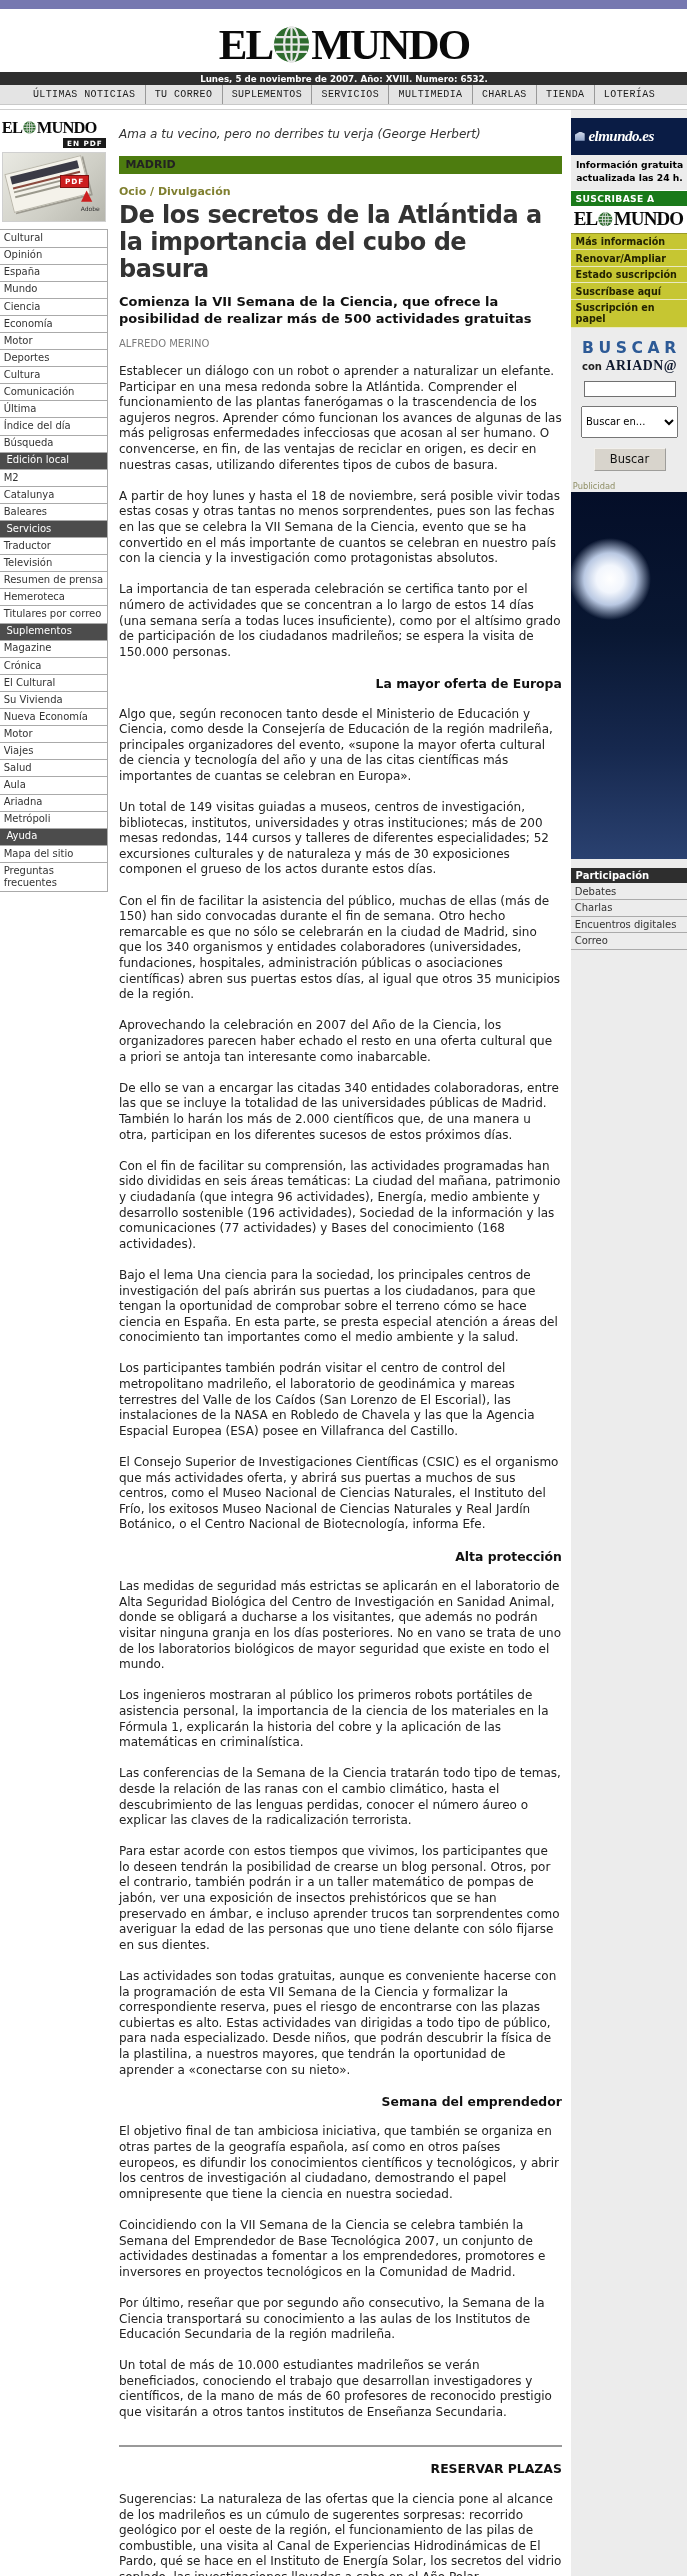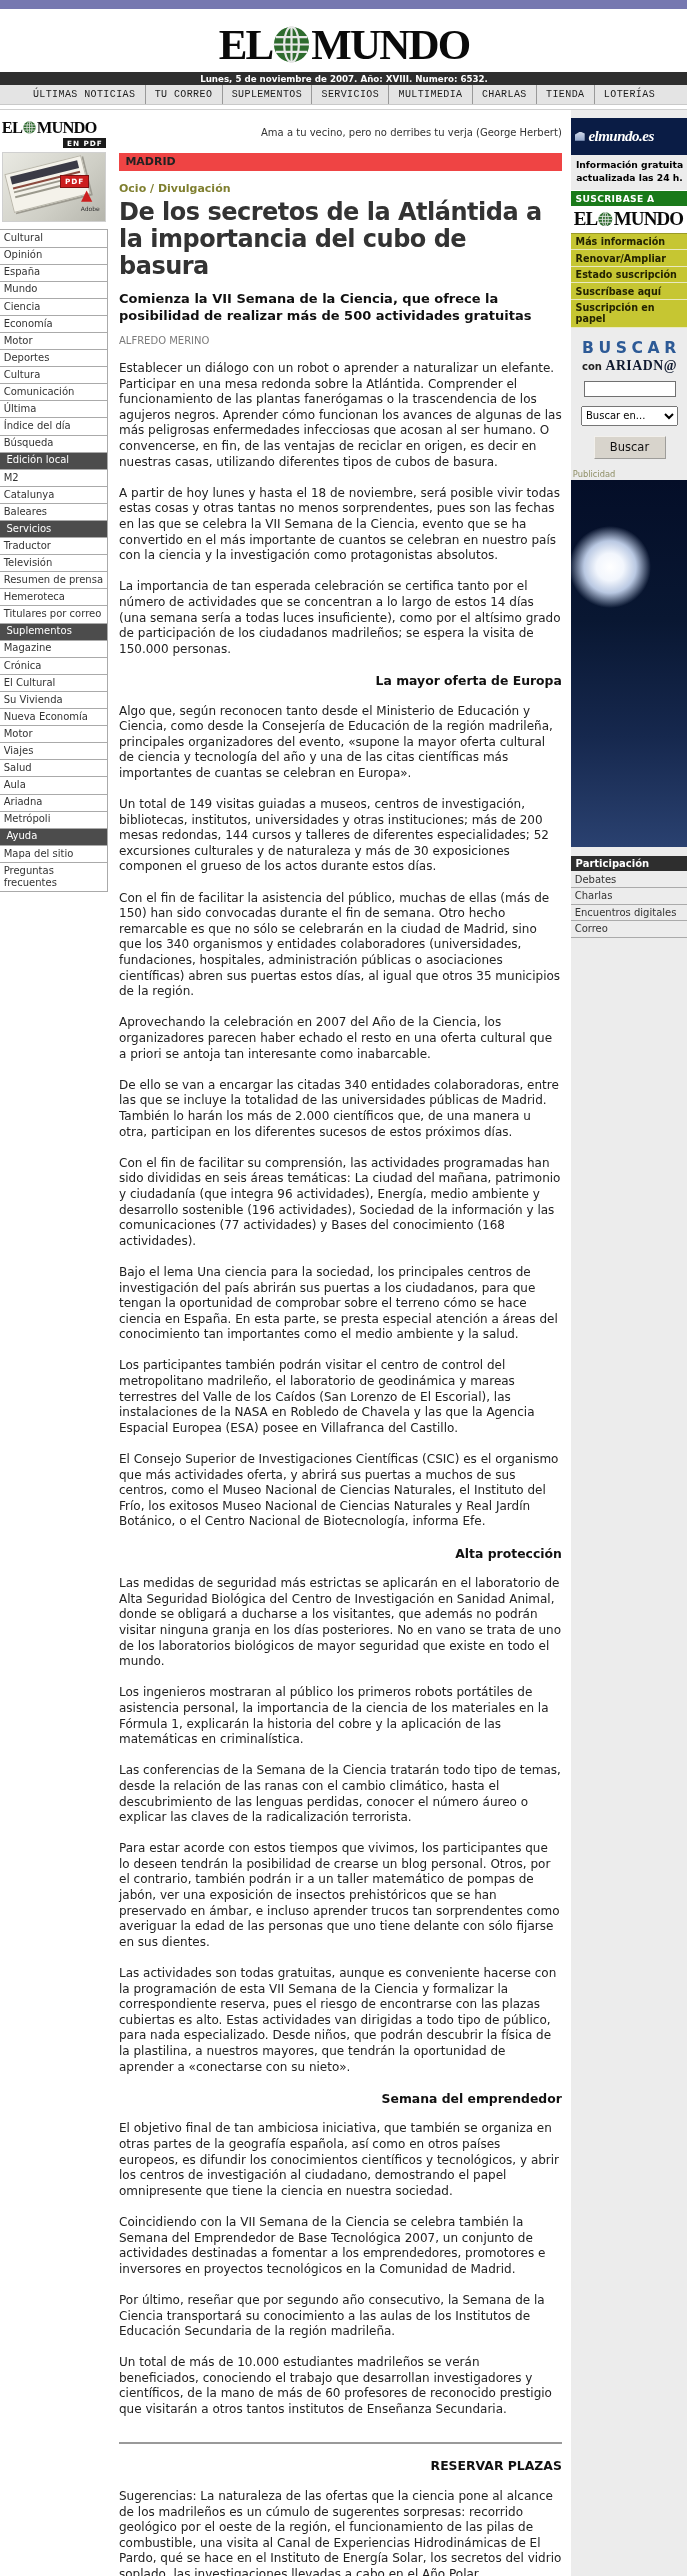--- a/index.html
+++ b/index.html
@@ -36,22 +36,22 @@
   .np-line { height: 1.8px; margin: 2.8px 3.7px; background: #8b4a3e; }
   .np-line.gray { background: #9a988c; }
   .pdf-badge { position: absolute; right: 16.5px; top: 22px; background: #cc1f1f; color: #fff; font-size: 7.3px; font-weight: bold; padding: 0.9px 3.7px; border: 0.9px solid #7e1010; letter-spacing: 0.9px; }
   .adobe-glyph { position: absolute; right: 13px; top: 35px; color: #cc1f1f; font-size: 14.7px; line-height: 1; font-weight: bold; }
   .adobe-label { position: absolute; right: 5.5px; top: 52px; font-size: 6px; color: #333; }
   .side-menu { border-top: 0.9px solid #aaa; }
   .smi { font-size: 10px; color: #333; padding: 1.8px 2.8px 1.8px 3.7px; border-bottom: 0.9px solid #aaa; border-right: 0.9px solid #aaa; cursor: pointer; line-height: 1.25; }
   .smi.hdr { background: #4c4c4c; color: #fff; padding-left: 6.4px; cursor: default; }
 
   
-  .quote { text-align: right; font-size: 10px; color: #333; margin: 9.2px 0 14.7px 0; }
-  .madrid-bar { background: #ef4444; color: #222; font-weight: bold; font-size: 11px; padding: 2.8px 6.4px; }
+  .quote { text-align: left; font-style: italic; font-size: 12px; color: #333; margin: 9.2px 0 14.7px 0; }
+  .madrid-bar { background: #4d7c0f; color: #222; font-weight: bold; font-size: 11px; padding: 2.8px 6.4px; }
   .kicker { color: #7f7f2f; font-weight: bold; font-size: 11px; margin: 11px 0 3.7px 0; }
   .headline { font-size: 24px; font-weight: bold; color: #333; line-height: 1.13; letter-spacing: -0.5px; margin: 1.8px 0 11px 0; }
   .subhead { font-size: 13px; font-weight: bold; color: #111; line-height: 1.28; margin-bottom: 11px; }
   .author { font-size: 10px; color: #7a7a7a; margin-bottom: 14.7px; }
   .sec-p { font-size: 12px; line-height: 1.30; color: #222; margin-bottom: 15.6px; }
   .sec-h { font-size: 12.4px; font-weight: bold; color: #111; margin: 1.8px 0 15.6px 0; text-align: right; }
   .sec-h.rule, .sec-p.rule { border-top: 2.8px solid #999; padding-top: 14.7px; margin-top: 24px; }
 
   
   .emes { background: #0a1c45; height: 37px; display: flex; align-items: center; padding: 0 3.7px; gap: 3.7px; cursor: pointer; }
@@ -62,21 +62,21 @@
   .elmundo-sm { background: #fff; padding: 1.8px 2.8px 2.8px 2.8px; }
   .elmundo-sm .brand-right { display: inline-flex; align-items: center; font-family: "Liberation Serif", serif; font-weight: bold; font-size: 19px; letter-spacing: -0.9px; color: #0a0a0a; }
   .brand-right .globe-svg { width: 14.7px; height: 14.7px; margin: 0 0.9px; }
   .ymenu { border-top: 0.9px solid #9a9a2a; }
   .ym { background: #c6c632; border-bottom: 0.9px solid #e9e9c0; font-size: 9.6px; font-weight: bold; color: #232300; padding: 2.3px 4.6px; cursor: pointer; }
   .search-box { text-align: center; padding: 11px 0 9.2px 0; }
   .buscar-word { color: #2d5a96; font-weight: bold; font-size: 15.6px; letter-spacing: 4.6px; margin-left: 3.7px; }
   .ariadna-line { margin-top: 0.9px; font-size: 10px; font-weight: bold; color: #222; }
   .ariadna-line .ariadna { font-family: "Liberation Serif", serif; font-size: 13.8px; color: #101a30; letter-spacing: 0.5px; }
   .search-input { width: 92px; height: 16.5px; border: 0.9px solid #707070; background: #fff; margin-top: 7.3px; font-size: 10px; padding: 0 2.8px; }
-  .search-select { width: 97px; height: 20px; margin-top: 8.3px; font-size: 10px; font-family: "DejaVu Sans", sans-serif; }
+  .search-select { width: 97px; height: 32px; margin-top: 8.3px; font-size: 10px; font-family: "DejaVu Sans", sans-serif; }
   .search-btn { margin-top: 10px; width: 72px; height: 23px; font-size: 11.5px; font-family: "DejaVu Sans", sans-serif; background: #d8d4cc; border: 1.8px outset #f2f0ec; cursor: pointer; color: #111; }
   .publicidad { font-size: 8.3px; color: #8f8f66; padding: 0.9px 1.8px 1.8px 1.8px; }
   .ad-box { height: 367px; width: 117px; cursor: pointer;
     background:
       radial-gradient(circle 62px at 39px 87px, #ffffff 0%, #f2f6fd 22%, #b9c8e2 42%, rgba(22,40,85,0) 66%),
       linear-gradient(180deg, #040e28 0%, #091732 38%, #16284e 70%, #2a4170 100%);
   }
   .parti-h { background: #2e2e2e; color: #fff; font-weight: bold; font-size: 10px; padding: 2.3px 4.6px; margin-top: 8.3px; }
   .parti-item { font-size: 10px; color: #333; padding: 2.3px 3.7px; border-bottom: 0.9px solid #aaa; cursor: pointer; }
 

